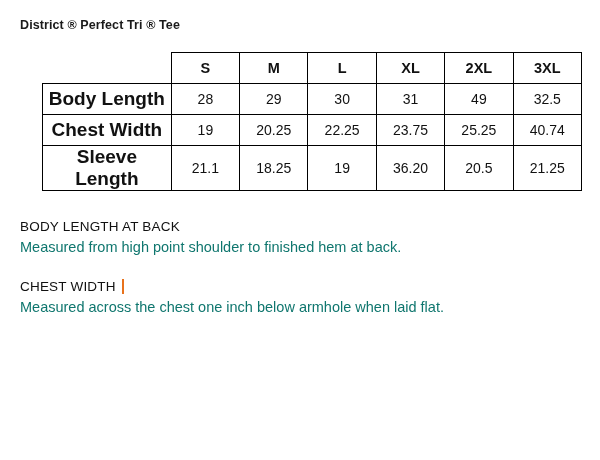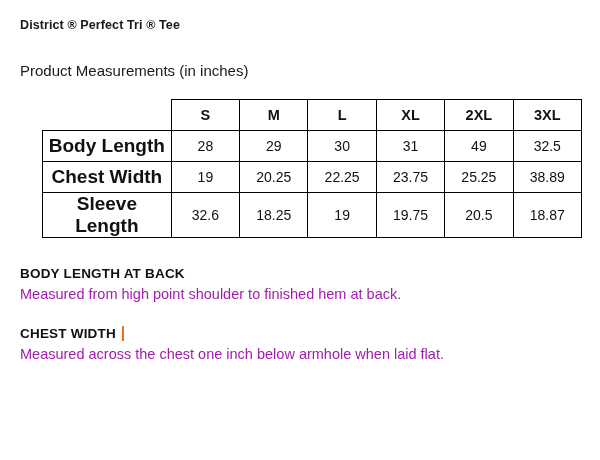--- a/index.html
+++ b/index.html
@@ -66,30 +66,30 @@
     font-size: 14px;
   }
   col.label-col { width: 128px; }
   col.size-col { width: 68px; }
 
   .section {
     margin-left: 2px;
   }
   .section-title {
     font-size: 13.5px;
-    font-weight: 700;
+    font-weight: 400;
     color: #111111;
     letter-spacing: 0.2px;
     display: flex;
     align-items: flex-end;
   }
   .section-desc {
     font-size: 14.5px;
     font-weight: 400;
-    color: #a21caf;
+    color: #0f766e;
     margin-top: 5px;
   }
   .s1 { margin-top: 28px; }
   .s2 { margin-top: 24px; }
   .s3 { margin-top: 24px; }
   .caret {
     display: inline-block;
     width: 2px;
     height: 15px;
     background: #e8721c;
@@ -97,21 +97,20 @@
     vertical-align: middle;
   }
 </style>
 </head>
 <body>
 
 <div class="page">
 
   <div class="product-title">District ® Perfect Tri ® Tee</div>
 
-  <div class="measurements-heading">Product Measurements (in inches)</div>
 
   <table class="size-table">
     <colgroup>
       <col class="label-col">
       <col class="size-col">
       <col class="size-col">
       <col class="size-col">
       <col class="size-col">
       <col class="size-col">
       <col class="size-col">
@@ -137,30 +136,30 @@
         <td class="value">49</td>
         <td class="value">32.5</td>
       </tr>
       <tr>
         <td class="rowhead">Chest Width</td>
         <td class="value">19</td>
         <td class="value">20.25</td>
         <td class="value">22.25</td>
         <td class="value">23.75</td>
         <td class="value">25.25</td>
-        <td class="value">38.89</td>
+        <td class="value">40.74</td>
       </tr>
       <tr>
         <td class="rowhead">Sleeve Length</td>
-        <td class="value">32.6</td>
+        <td class="value">21.1</td>
         <td class="value">18.25</td>
         <td class="value">19</td>
-        <td class="value">19.75</td>
+        <td class="value">36.20</td>
         <td class="value">20.5</td>
-        <td class="value">18.87</td>
+        <td class="value">21.25</td>
       </tr>
     </tbody>
   </table>
 
   <div class="section s1">
     <div class="section-title">
       <span>BODY LENGTH AT BACK</span>
     </div>
     <div class="section-desc">Measured from high point shoulder to finished hem at back.</div>
   </div>

